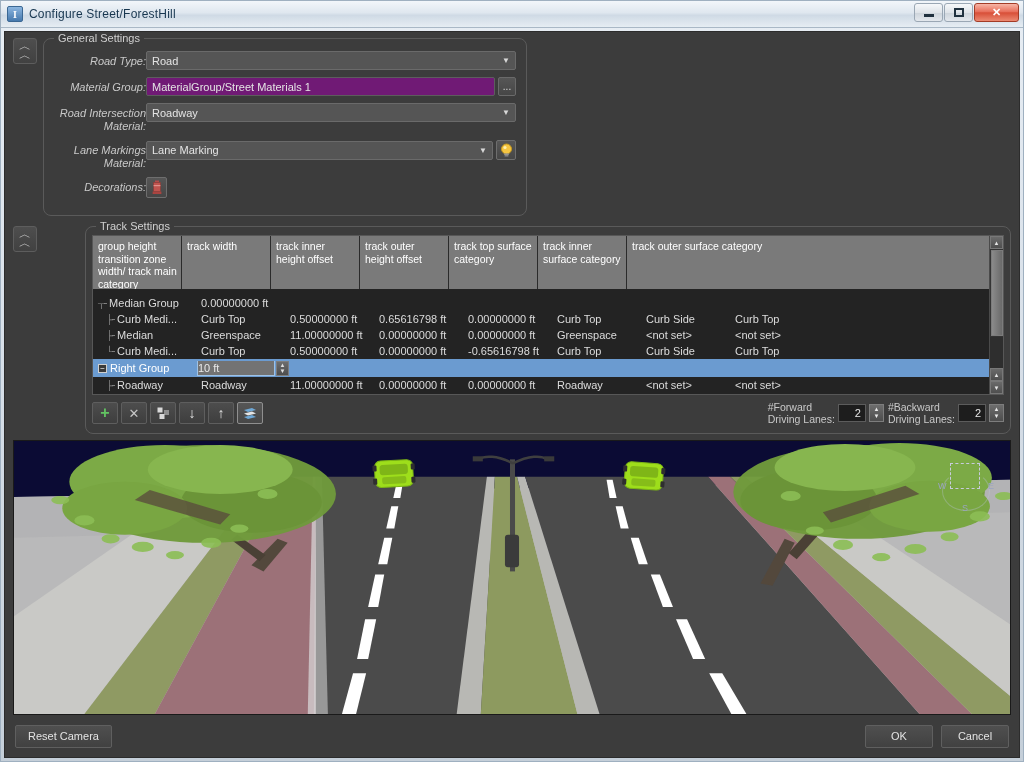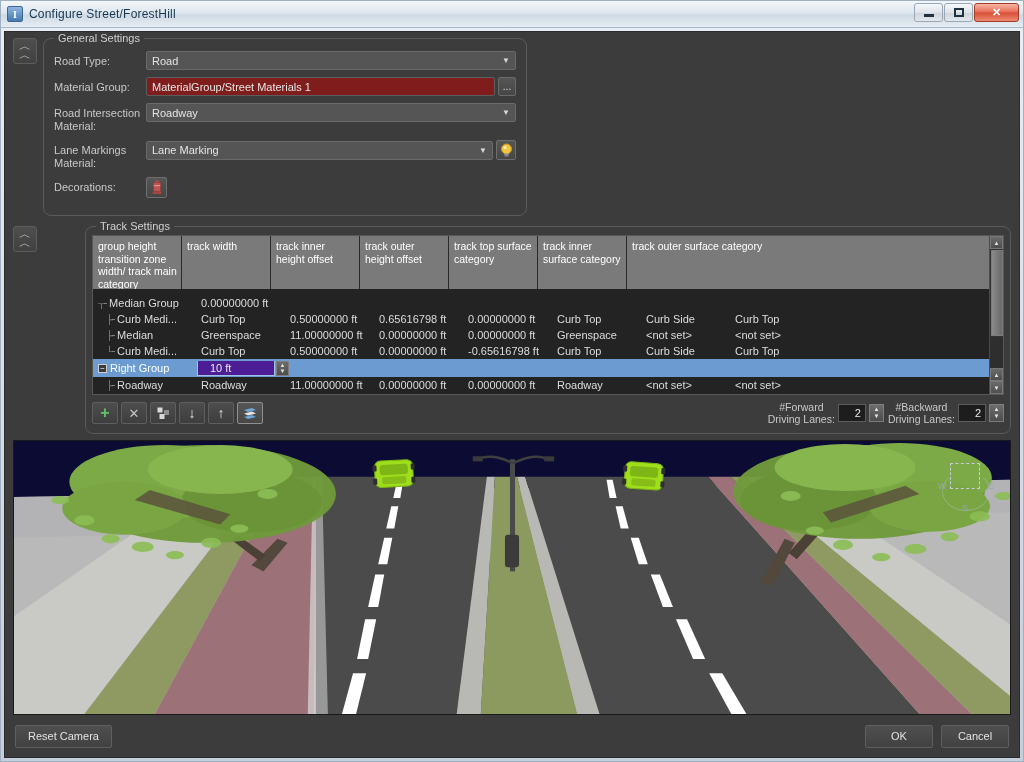--- a/index.html
+++ b/index.html
@@ -74,38 +74,39 @@
   .groupbox > .legend {
     position:absolute; top:-7px; left:10px;
     background:#3c3c3c; padding:0 4px;
     color:#d0d0d0; font-size:11px;
   }
 
   
   #general-box { width:484px; }
   .frow { display:flex; align-items:flex-start; margin-bottom:7px; }
   .flabel {
-    width:92px; flex:0 0 92px; text-align:left;
+    width:92px; flex:0 0 92px; text-align:right;
     color:#c9c9c9; font-size:11px; padding-top:4px; 
     line-height:13px;
+    font-style:italic;
   }
   .fctl { flex:1; display:flex; align-items:center; gap:3px; }
   .combo {
     flex:1; height:19px; background:#555555;
     border:1px solid #6a6a6a; border-radius:2px;
     display:flex; align-items:center; position:relative;
     color:#e4e4e4; font-size:11px; padding-left:5px;
   }
   .combo .arrow {
     position:absolute; right:0; top:0; width:18px; height:17px;
     display:flex; align-items:center; justify-content:center;
     color:#d8d8d8; font-size:8px;
   }
   .textfield {
-    flex:1; height:19px; background:#7f1d1d;
+    flex:1; height:19px; background:#701a75;
     border:1px solid #5d5d5d; border-radius:2px;
     color:#e4e4e4; font-size:11px; padding-left:5px;
     display:flex; align-items:center;
   }
   .sqbtn {
     width:18px; height:19px; flex:0 0 18px;
     background:linear-gradient(to bottom,#565656,#464646);
     border:1px solid #6a6a6a; border-radius:2px;
     display:flex; align-items:center; justify-content:center;
     color:#ddd; font-size:10px;
@@ -146,22 +147,22 @@
   .tree-line { color:#8d8d8d; font-size:10px; letter-spacing:-1px; }
   .expander {
     width:9px; height:9px; border:1px solid #cfcfcf; background:#3a3a3a;
     color:#fff; font-size:8px; line-height:7px; text-align:center;
     display:inline-block; margin-right:3px;
   }
   .cell-spin {
     display:flex; align-items:center; height:15px;
   }
   .cell-spin input, .cell-spin .val {
-    width:78px; height:16px; background:#4c1d95; border:1px solid #9ec2e6;
-    color:#e8e8e8; font-size:11px; padding-left:12px; display:flex; align-items:center;
+    width:78px; height:16px; background:#737373; border:1px solid #9ec2e6;
+    color:#e8e8e8; font-size:11px; padding-left:0; display:flex; align-items:center;
   }
   .spin-arrows {
     width:13px; height:15px; margin-left:1px;
     background:linear-gradient(to bottom,#6d6d6d,#4d4d4d);
     border:1px solid #7d7d7d; display:flex; flex-direction:column;
     align-items:center; justify-content:center; color:#e0e0e0; font-size:6px; line-height:6px;
   }
 
   
   .vsb {
@@ -186,21 +187,21 @@
   .tbar { display:flex; align-items:center; gap:3px; margin-top:6px; }
   .tbbtn {
     width:26px; height:22px;
     background:linear-gradient(to bottom,#4d4d4d,#3e3e3e);
     border:1px solid #5e5e5e; border-radius:2px;
     display:flex; align-items:center; justify-content:center;
   }
   .tbbtn.active { border-color:#8f8f8f; background:linear-gradient(to bottom,#565656,#474747); }
   .lanes-wrap { margin-left:auto; display:flex; align-items:flex-start; gap:4px; }
   .lane-grp { display:flex; align-items:center; gap:3px; }
-  .lane-lbl { text-align:center; color:#c9c9c9; font-size:10.5px; line-height:12px; }
+  .lane-lbl { text-align:left; color:#c9c9c9; font-size:10.5px; line-height:12px; }
   .lane-num {
     width:28px; height:18px; background:#1d1d1d; border:1px solid #5c5c5c;
     color:#e6e6e6; font-size:11px; display:flex; align-items:center;
     justify-content:flex-end; padding-right:4px;
   }
   .lane-spin {
     width:15px; height:18px;
     background:linear-gradient(to bottom,#6d6d6d,#4d4d4d);
     border:1px solid #7d7d7d; display:flex; flex-direction:column;
     align-items:center; justify-content:center; color:#e8e8e8; font-size:6px; line-height:7px;

